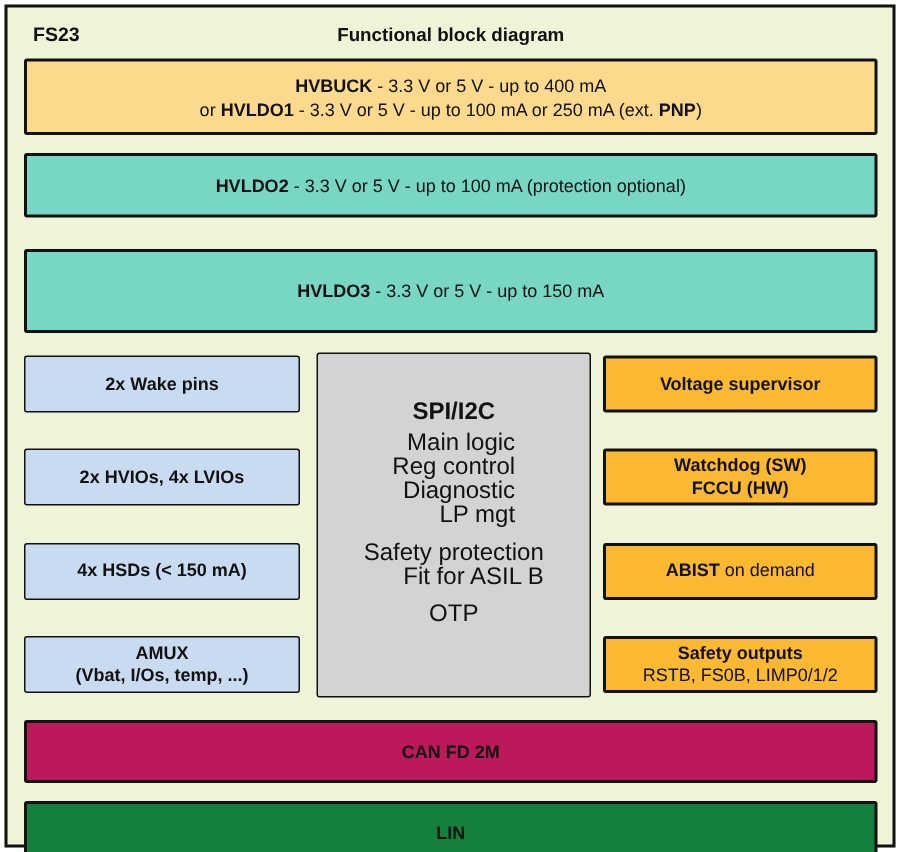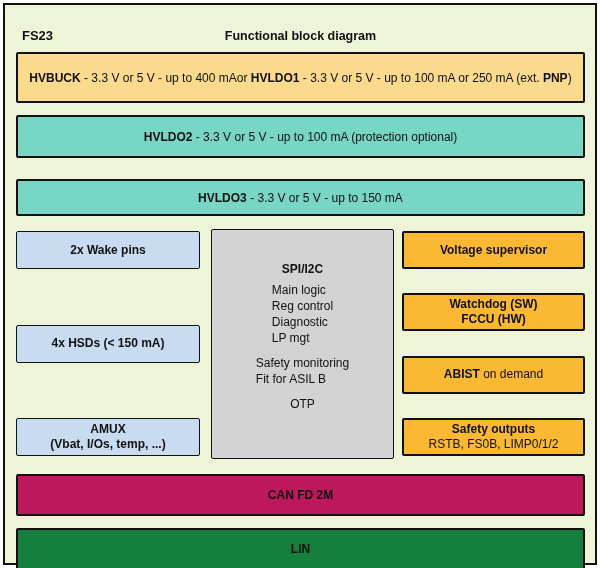--- a/index.html
+++ b/index.html
@@ -10,43 +10,43 @@
     position: relative;
   }
   * { box-sizing: border-box; }
 
   .stage { position: absolute; left: 0; top: 0; width: 600px; height: 568px; }
 
   .frame {
     position: absolute; left: 3px; top: 3px; right: 3px; bottom: 3px;
     border: 2px solid #111;
     background: #eef4d7;
-    padding: 13px 10px 0 11px;
+    padding: 0 10px 0 11px;
   }
 
   .header { position: relative; height: 34px; }
   .chip-label {
     position: absolute; left: 6px; top: 10px;
     font-weight: bold; font-size: 13px;
   }
   .diagram-title {
     position: absolute; left: 0; right: 0; top: 11px;
     text-align: center; font-weight: bold; font-size: 12.5px;
   }
 
   .band {
     border: 2px solid #111; border-radius: 2px;
-    display: flex; flex-direction: row;
+    display: flex; flex-direction: column;
     align-items: center; justify-content: center;
     text-align: center;
     font-size: 12px; line-height: 16px;
   }
   .band-hvbuck { height: 51px; margin-bottom: 12px; background: #fbd98d; }
   .band-teal2  { height: 43px; margin-bottom: 12px; background: #78d6c4; }
-  .band-teal3  { height: 37px; margin-bottom: 12px; background: #78d6c4; margin-top: 21px; }
+  .band-teal3  { height: 56px; margin-bottom: 12px; background: #78d6c4; margin-top: 21px; }
   .band-can    { height: 42px; margin-bottom: 12px; background: #be185d; font-weight: bold; }
   .band-lin    { height: 42px; background: #15803d; font-weight: bold; }
 
   .middle { height: 232px; margin-bottom: 14px; display: flex; }
   .col {
     display: flex; flex-direction: column;
     justify-content: space-between;
     padding: 3px 0 4px 0;
   }
   .col-left  { width: 184px; }
@@ -62,22 +62,22 @@
   }
   .blue  { background: #c9dbf1; }
   .amber { background: #fbb833; border-width: 2px; }
 
   .core {
     flex: 1; margin: 1px 8px 1px 11px;
     border: 1.5px solid #111; border-radius: 2px;
     background: #d3d3d3;
     display: flex; flex-direction: column;
     align-items: center; justify-content: center;
-    text-align: left;
-    font-size: 12px; line-height: 16px;
+    text-align: right;
+    font-size: 16px; line-height: 16px;
   }
   .core-title { font-weight: bold; margin-bottom: 5px; }
   .core-group { margin-bottom: 9px; }
   .core-group:last-child { margin-bottom: 16px; }
 
   b { font-weight: bold; }
   .normal { font-weight: normal; }
 </style>
 </head>
 <body>
@@ -103,38 +103,41 @@
       <div><b>HVLDO3</b><span class="normal"> - 3.3 V or 5 V - up to 150 mA</span></div>
     </div>
 
     <div class="middle">
 
       <div class="col col-left">
         <div class="box blue">
           <div>2x Wake pins</div>
         </div>
         <div class="box blue">
+          <div>2x HVIOs, 4x LVIOs</div>
+        </div>
+        <div class="box blue">
           <div>4x HSDs (&lt; 150 mA)</div>
         </div>
         <div class="box blue">
           <div>AMUX</div>
           <div>(Vbat, I/Os, temp, ...)</div>
         </div>
       </div>
 
       <div class="core">
         <div class="core-title">SPI/I2C</div>
         <div class="core-group">
           <div>Main logic</div>
           <div>Reg control</div>
           <div>Diagnostic</div>
           <div>LP mgt</div>
         </div>
         <div class="core-group">
-          <div>Safety monitoring</div>
+          <div>Safety protection</div>
           <div>Fit for ASIL B</div>
         </div>
         <div class="core-group">
           <div>OTP</div>
         </div>
       </div>
 
       <div class="col col-right">
         <div class="box amber">
           <div>Voltage supervisor</div>

